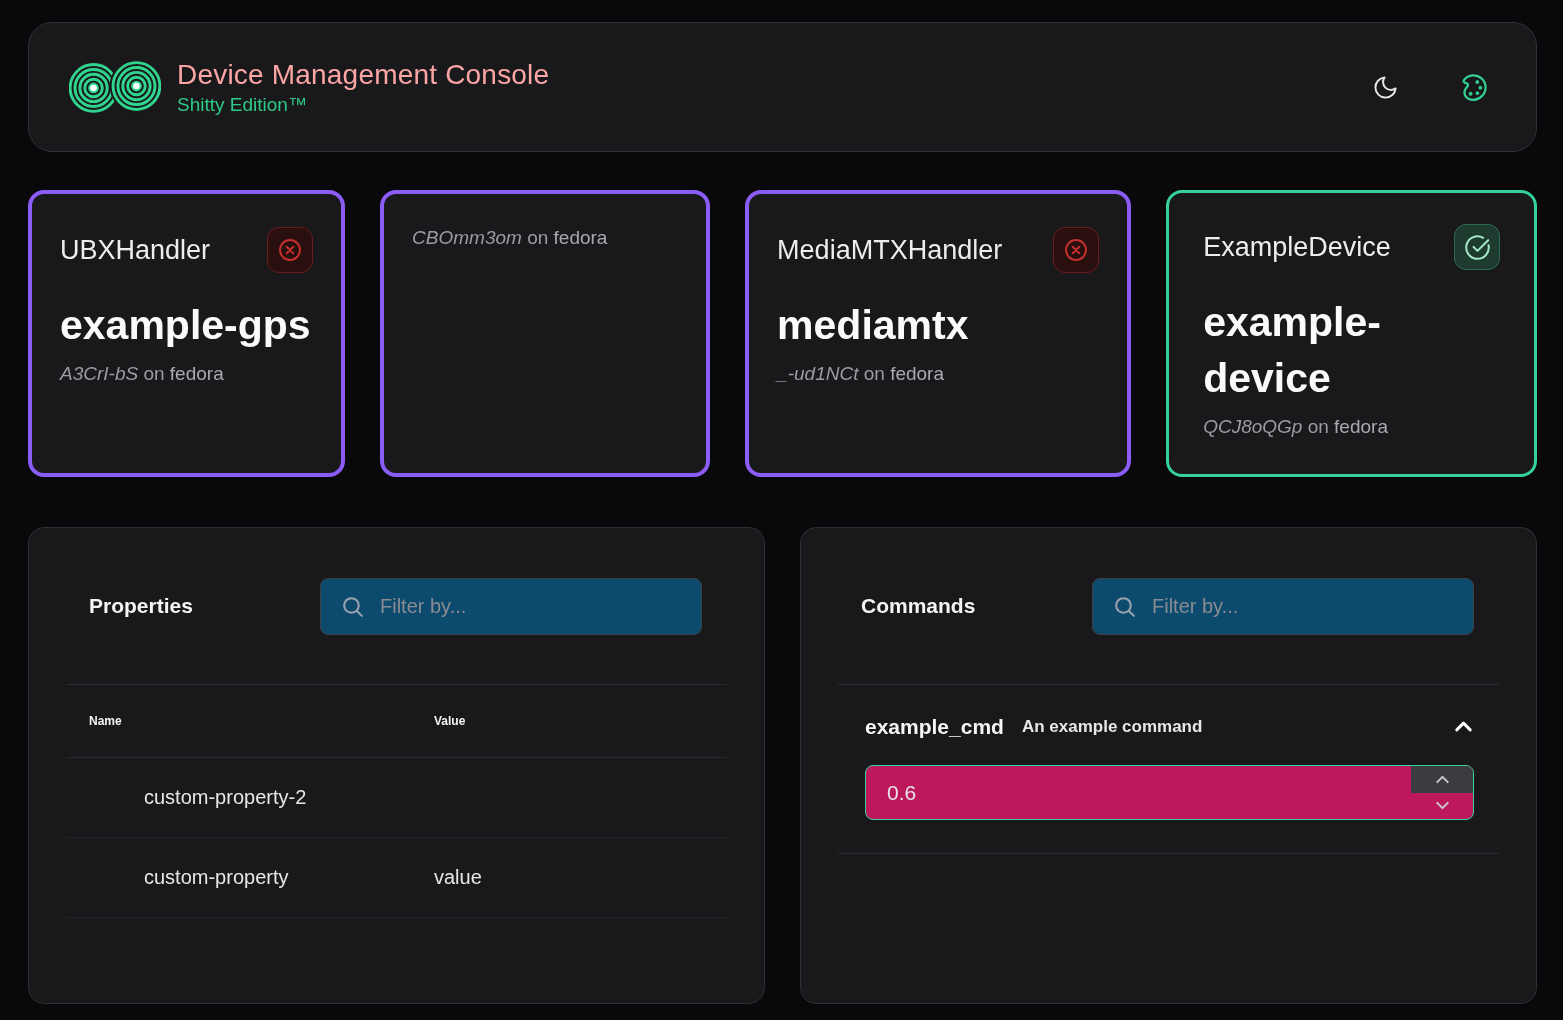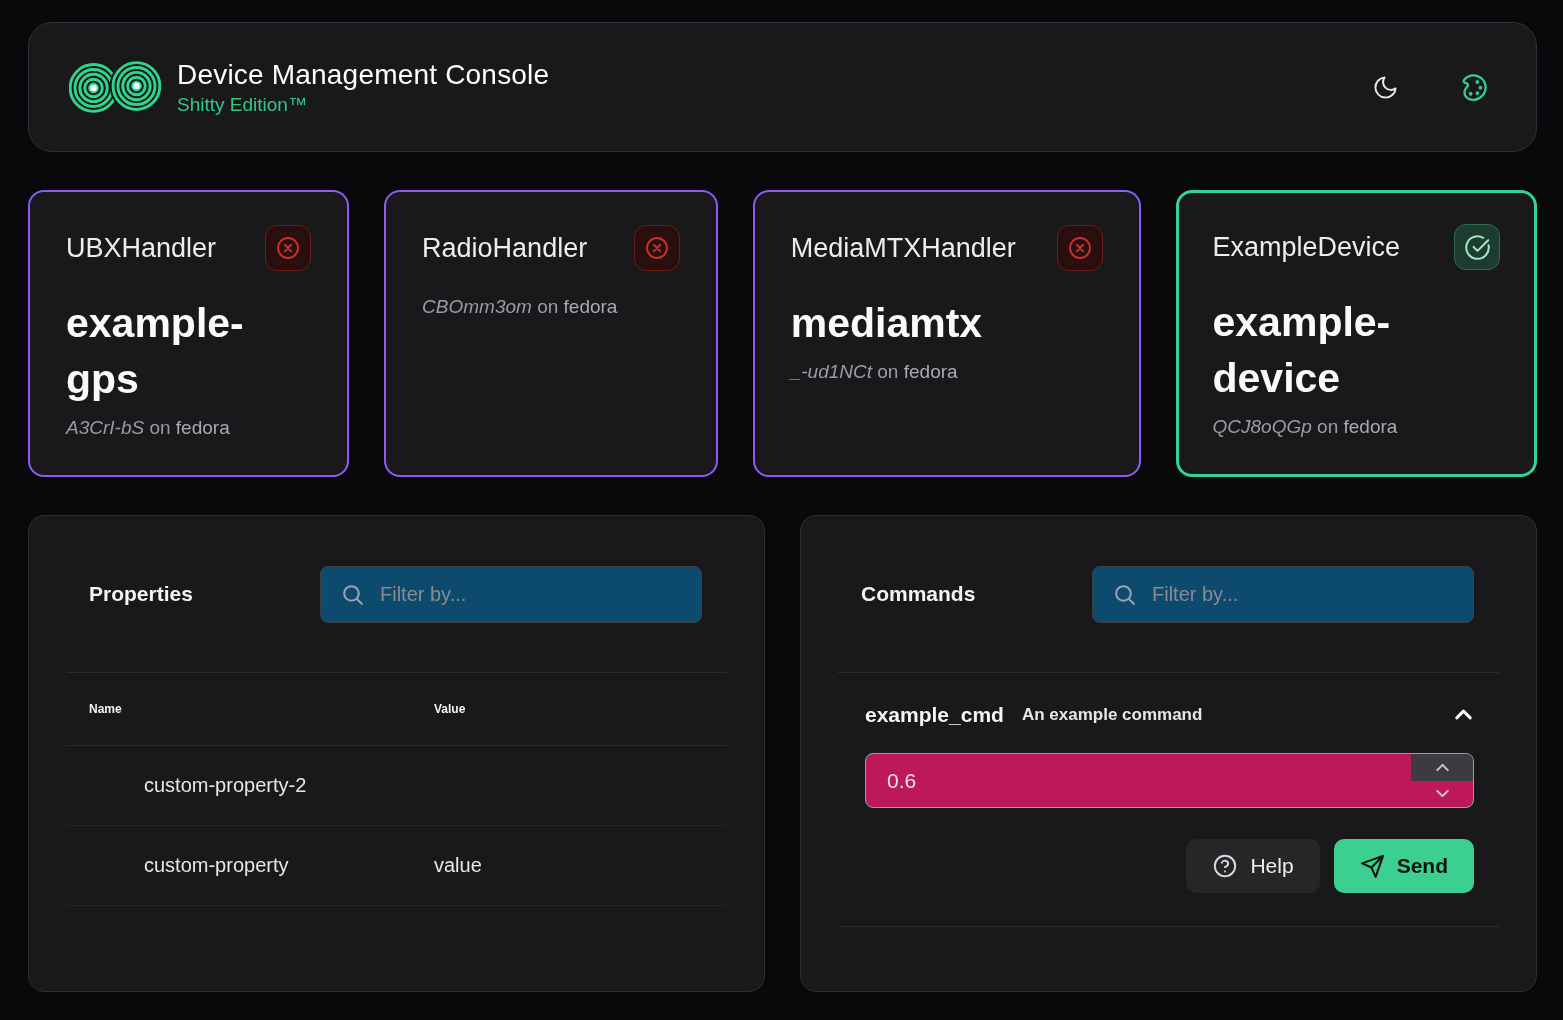--- a/index.html
+++ b/index.html
@@ -16,42 +16,42 @@
     height: 130px;
     background: #19191b;
     border: 1px solid #303036;
     border-radius: 24px;
     display: flex;
     align-items: center;
     padding: 0 40px;
     gap: 16px;
   }
   .titles { display: flex; flex-direction: column; gap: 3px; }
-  .app-title { font-size: 28px; font-weight: 400; color: #ffffff; letter-spacing: .2px; }
+  .app-title { font-size: 28px; font-weight: 400; color: #fca5a5; letter-spacing: .2px; }
   .app-subtitle { font-size: 19px; color: #2fc986; }
   .header-spacer { flex: 1; }
   .icon-btn {
     background: none; border: none; cursor: pointer;
     width: 46px; height: 46px;
     display: flex; align-items: center; justify-content: center;
     border-radius: 10px;
   }
   .header .icon-btn + .icon-btn { margin-left: 26px; }
   
   .cards-row {
     margin: 38px 26px 0 28px;
     display: flex;
     gap: 35px;
     height: 287px;
   }
   .card {
     background: #19191b;
-    border: 2px solid #8b5cf6;
+    border: 4px solid #8b5cf6;
     border-radius: 16px;
-    padding: 33px 36px;
+    padding: 33px 28px;
     cursor: pointer;
   }
   .card.c1 { flex: 312 1 0; }
   .card.c2 { flex: 328 1 0; }
   .card.c3 { flex: 397 1 0; }
   .card.c4 { flex: 366 1 0; }
   .card.selected {
     border: 3px solid #35d39b;
     padding: 31px 34px;
   }
@@ -76,21 +76,21 @@
     line-height: 1.36;
     color: #fafafa;
     margin-bottom: 9px;
     overflow-wrap: anywhere;
   }
   .device-sub { font-size: 19px; color: #9b9ba3; }
   .device-id { font-style: italic; }
   .device-host { font-weight: 400; color: #a9a9b1; }
   
   .panels-row {
-    margin: 38px 26px 28px 28px;
+    margin: 50px 26px 28px 28px;
     display: flex;
     gap: 35px;
   }
   .panel {
     flex: 1 1 0;
     height: 477px;
     background: #19191b;
     border: 1px solid #2e2e33;
     border-radius: 16px;
     padding: 0 37px;
@@ -259,31 +259,20 @@
     </div>
     <div class="device-name">example-gps</div>
     <div class="device-sub">
       <span class="device-id">A3CrI-bS</span>
       <span>on</span>
       <span class="device-host">fedora</span>
     </div>
   </div>
 
   <div class="card c2">
-    <div class="card-top">
-      <span class="handler-name">RadioHandler</span>
-      <span class="status-badge badge-error">
-        <span>
-          <svg width="26" height="26" viewBox="0 0 24 24" fill="none" stroke="#c5302f" stroke-width="1.8" stroke-linecap="round">
-            <circle cx="12" cy="12" r="9.2"></circle>
-              <path d="m15 9-6 6M9 9l6 6"></path>
-          </svg>
-        </span>
-      </span>
-    </div>
     <div class="device-sub">
       <span class="device-id">CBOmm3om</span>
       <span>on</span>
       <span class="device-host">fedora</span>
     </div>
   </div>
 
   <div class="card c3">
     <div class="card-top">
       <span class="handler-name">MediaMTXHandler</span>
@@ -390,37 +379,16 @@
         <button class="spin-btn down">
           <span>
             <svg width="21" height="21" viewBox="0 0 24 24" fill="none" stroke="#c9c9ce" stroke-width="2.3" stroke-linecap="round" stroke-linejoin="round">
               <path d="m6 9 6 6 6-6"></path>
             </svg>
           </span>
         </button>
       </div>
     </div>
 
-    <div class="cmd-actions">
-      <button class="btn btn-help">
-        <span>
-          <svg width="26" height="26" viewBox="0 0 24 24" fill="none" stroke="#d8d8dc" stroke-width="1.8" stroke-linecap="round" stroke-linejoin="round">
-            <circle cx="12" cy="12" r="9.4"></circle>
-              <path d="M9.1 9a3 3 0 0 1 5.8 1c0 2-3 3-3 3"></path>
-              <path d="M12 17h.01"></path>
-          </svg>
-        </span>
-        <span>Help</span>
-      </button>
-      <button class="btn btn-send">
-        <span>
-          <svg width="25" height="25" viewBox="0 0 24 24" fill="none" stroke="#101513" stroke-width="2" stroke-linecap="round" stroke-linejoin="round">
-            <path d="m22 2-7 20-4-9-9-4Z"></path>
-              <path d="M22 2 11 13"></path>
-          </svg>
-        </span>
-        <span>Send</span>
-      </button>
-    </div>
 
     <div class="cmd-bottom"></div>
   </div>
 </div>
 
 </body></html>

